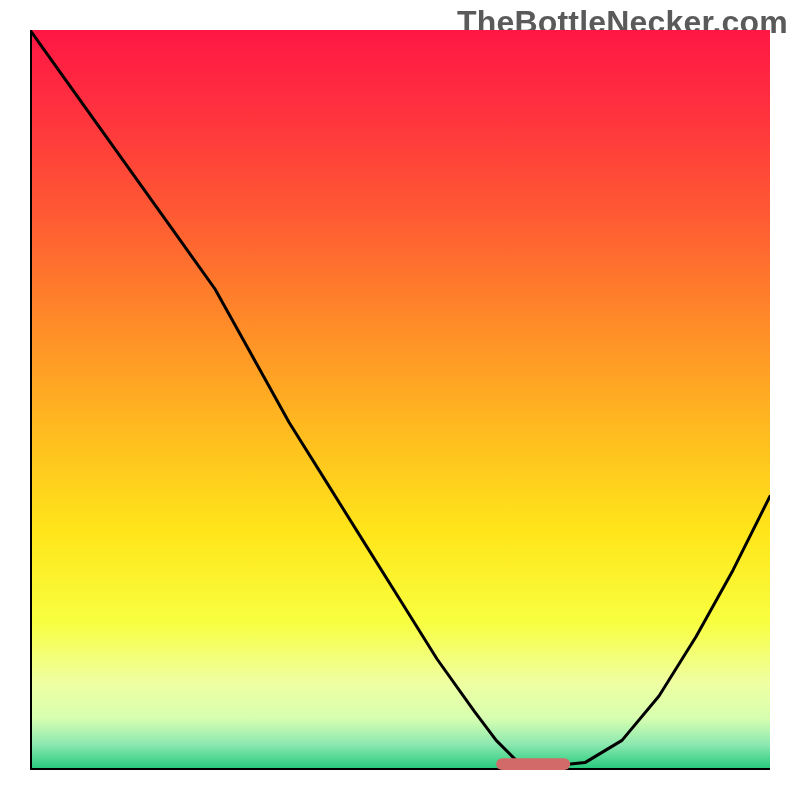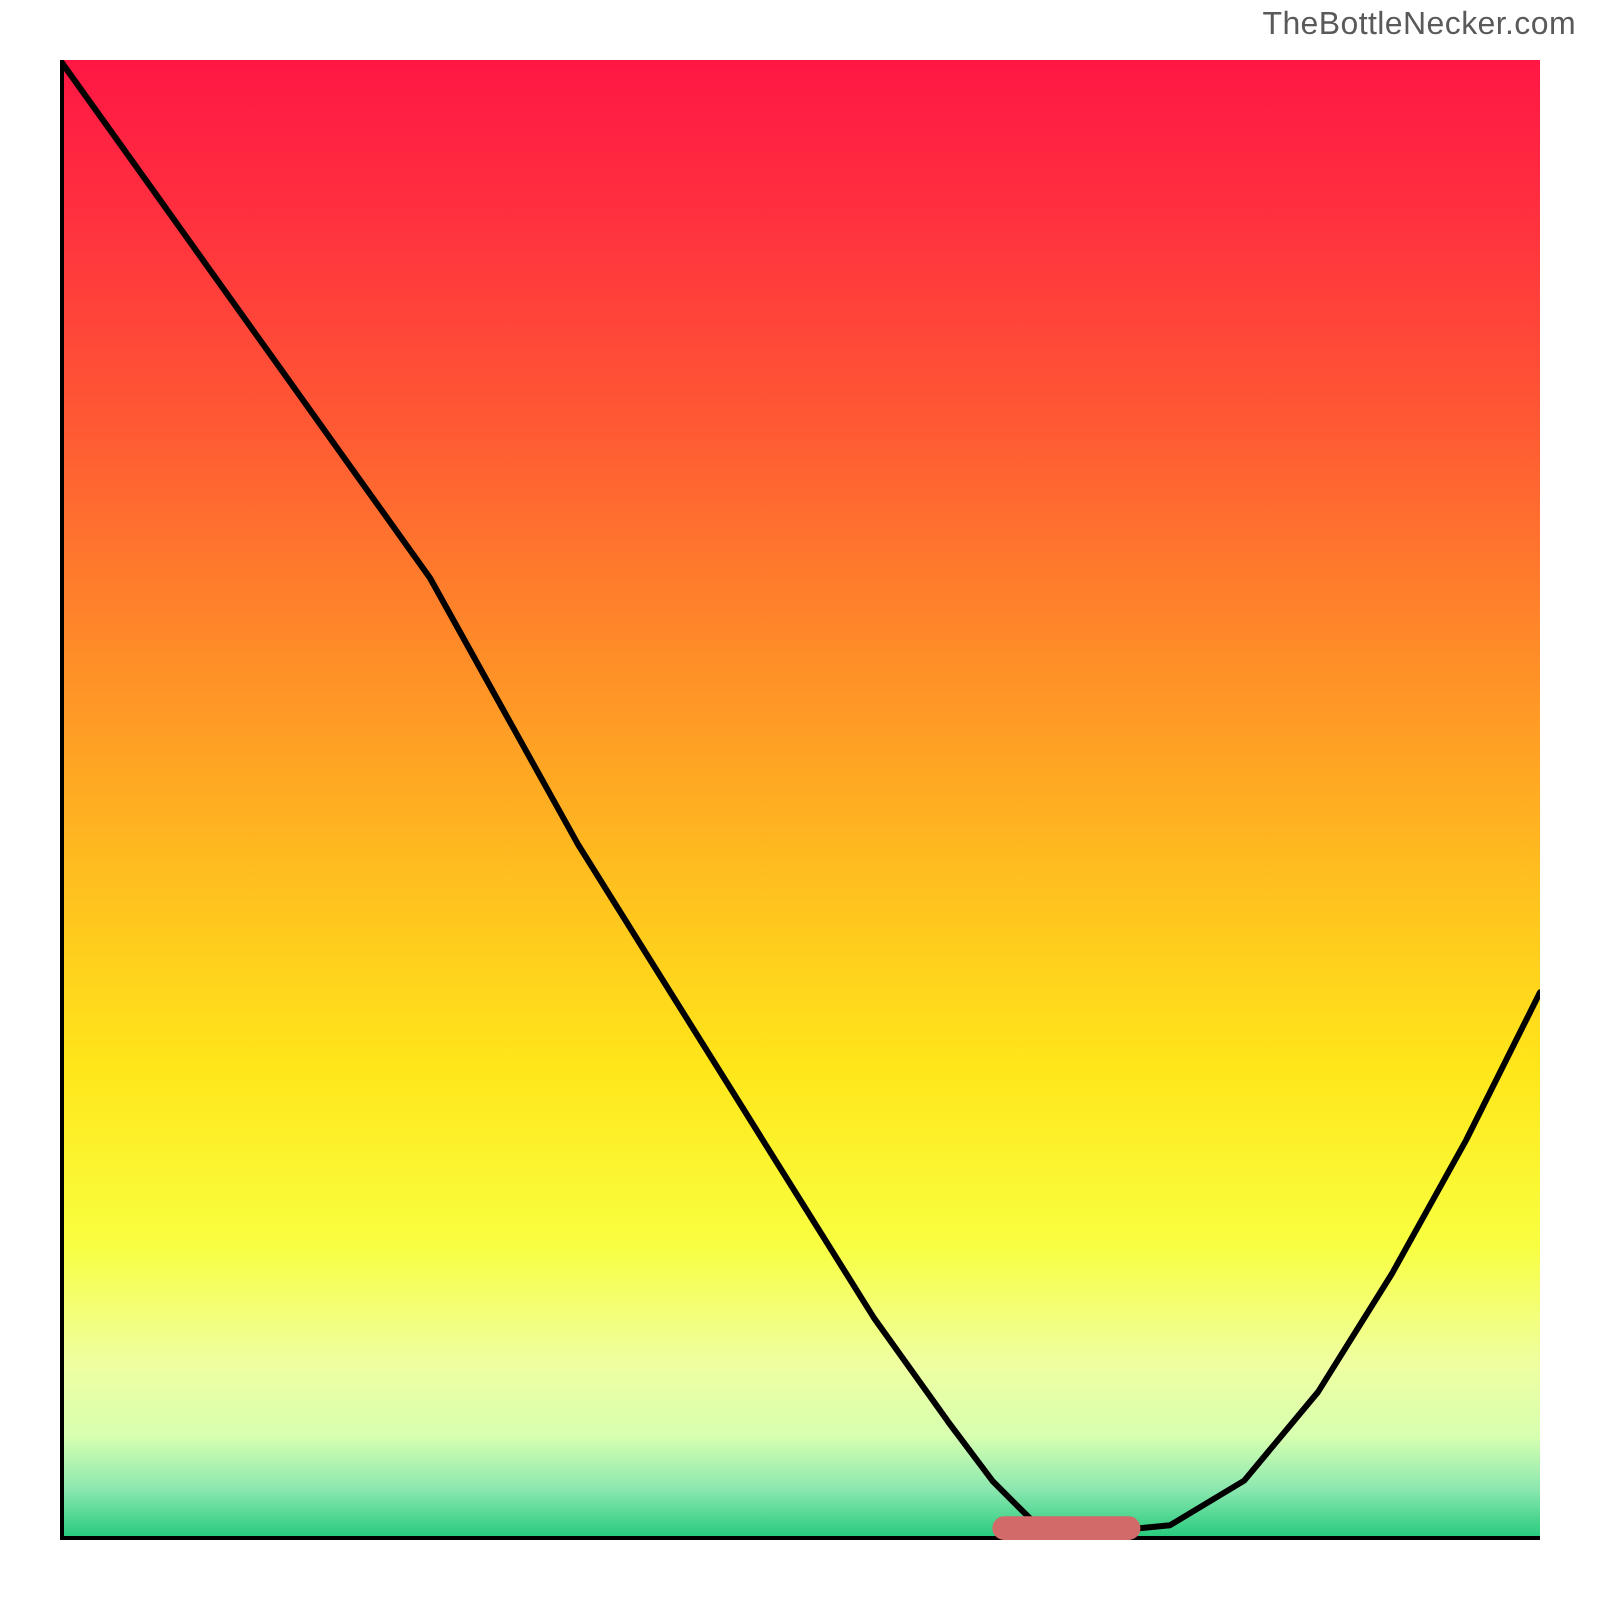--- a/index.html
+++ b/index.html
@@ -13,22 +13,22 @@
   .chart-wrap {
     position: relative;
     width: 800px;
     height: 800px;
   }
   .watermark {
     position: absolute;
     top: 4px;
     right: 12px;
     color: #5a5a5a;
-    font-size: 16px;
-    font-weight: 400;
+    font-size: 32px;
+    font-weight: 700;
     letter-spacing: 0.2px;
     pointer-events: none;
     user-select: none;
   }
   svg.plot {
     position: absolute;
     top: 30px;
     left: 30px;
     width: 740px;
     height: 740px;

